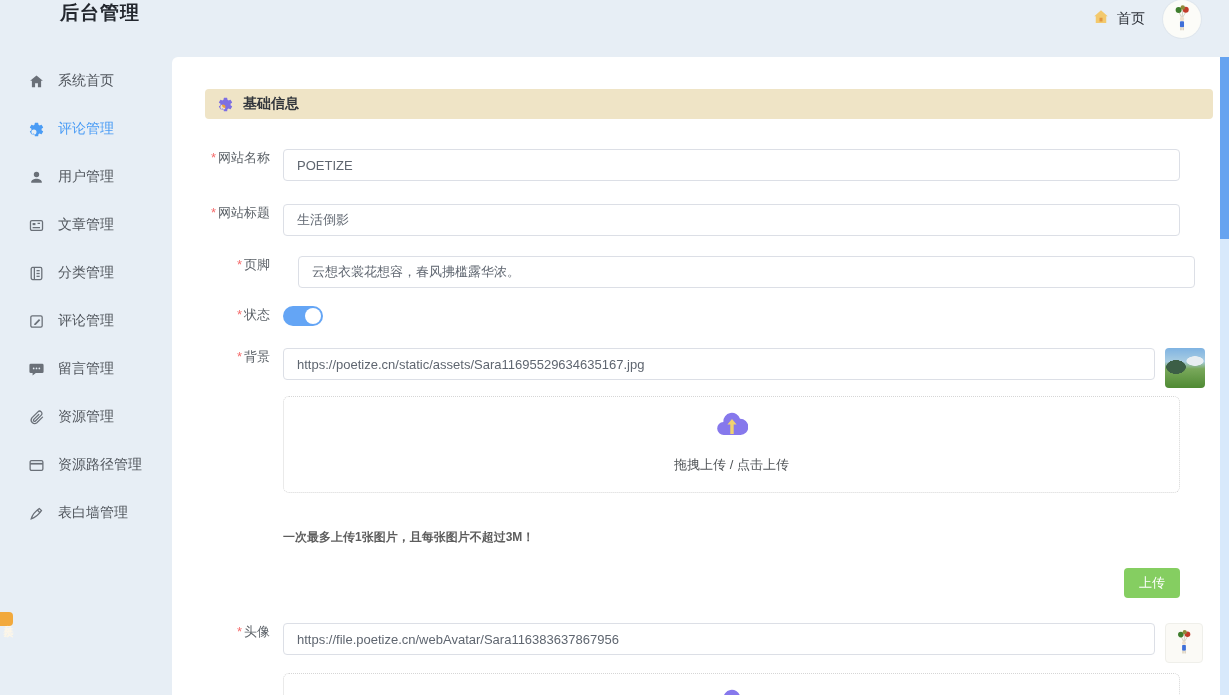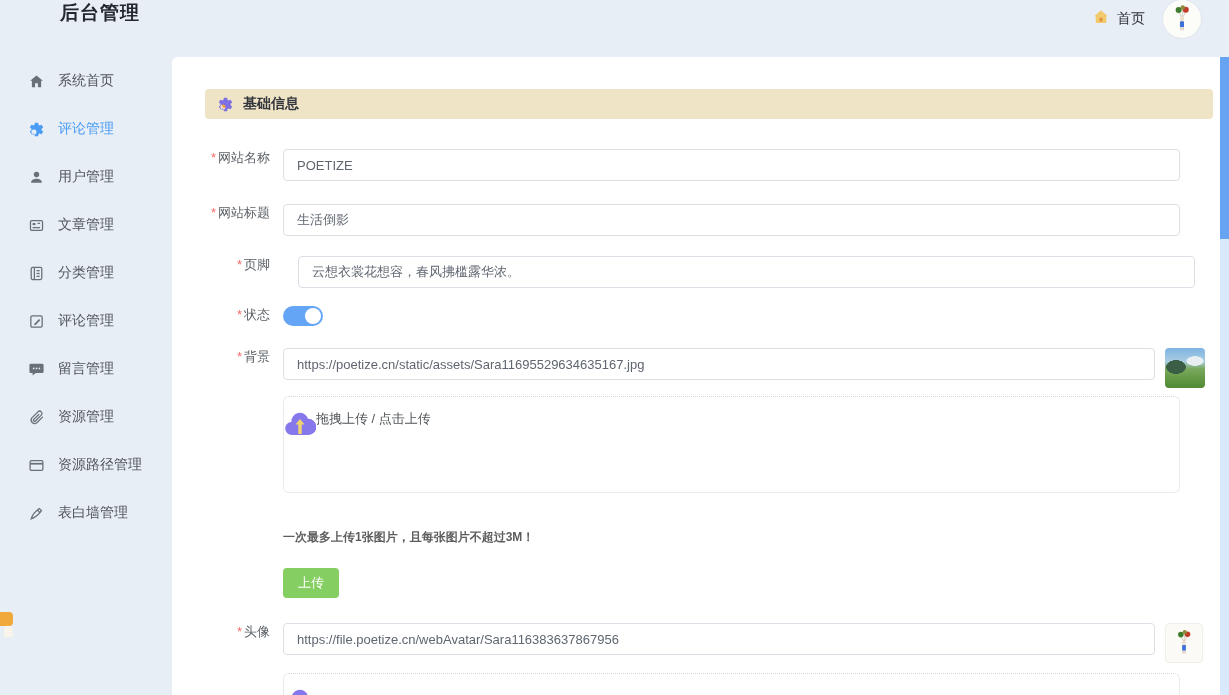--- a/index.html
+++ b/index.html
@@ -51,28 +51,28 @@
 
   .thumb{margin-left:10px;width:40px;height:40px;border-radius:4px;flex:none;}
   .thumb.landscape{background:
     radial-gradient(10px 7px at 11px 19px,#3c5e46 96%,transparent),
     radial-gradient(9px 5px at 30px 13px,#e8eef2 90%,transparent),
     linear-gradient(180deg,#7fb3e2 0%,#a9cde2 34%,#79a85b 52%,#4f8a33 100%);}
   .thumb.avatar{width:38px;background:#fbfaf6;border:1px solid #efefea;display:flex;
     align-items:center;justify-content:center;box-sizing:border-box;}
 
   .upload-box{margin-left:78px;margin-top:8px;width:897px;height:97px;border:1px dotted #d6d6d6;
-    border-radius:6px;box-sizing:border-box;display:flex;flex-direction:row;
+    border-radius:6px;box-sizing:border-box;display:flex;flex-direction:column;align-items:center;
     cursor:pointer;background:#fff;}
   .upload-box .cloud{margin-top:12px;}
   .upload-box .drop-text{margin-top:13px;font-size:13px;color:#515558;}
   .upload-box.second{margin-top:10px;}
 
   .hint{margin-left:78px;margin-top:36px;font-size:12px;color:#5d5d5d;font-weight:bold;}
-  .btn-row{margin-left:78px;margin-top:22px;width:897px;display:flex;justify-content:flex-start;}
+  .btn-row{margin-left:78px;margin-top:22px;width:897px;display:flex;justify-content:flex-end;}
   .upload-btn{width:56px;height:30px;background:#85ce61;border:none;border-radius:4px;color:#fff;
     font-size:13px;cursor:pointer;font-family:"Liberation Sans","DejaVu Sans",sans-serif;}
 
   
   .scrollbar{position:absolute;right:0;top:57px;bottom:0;width:9px;background:#d8e9fb;}
   .scroll-thumb{position:absolute;top:0;left:0;width:9px;height:182px;background:#66a3f0;}
 </style>
 </head>
 <body>
 

